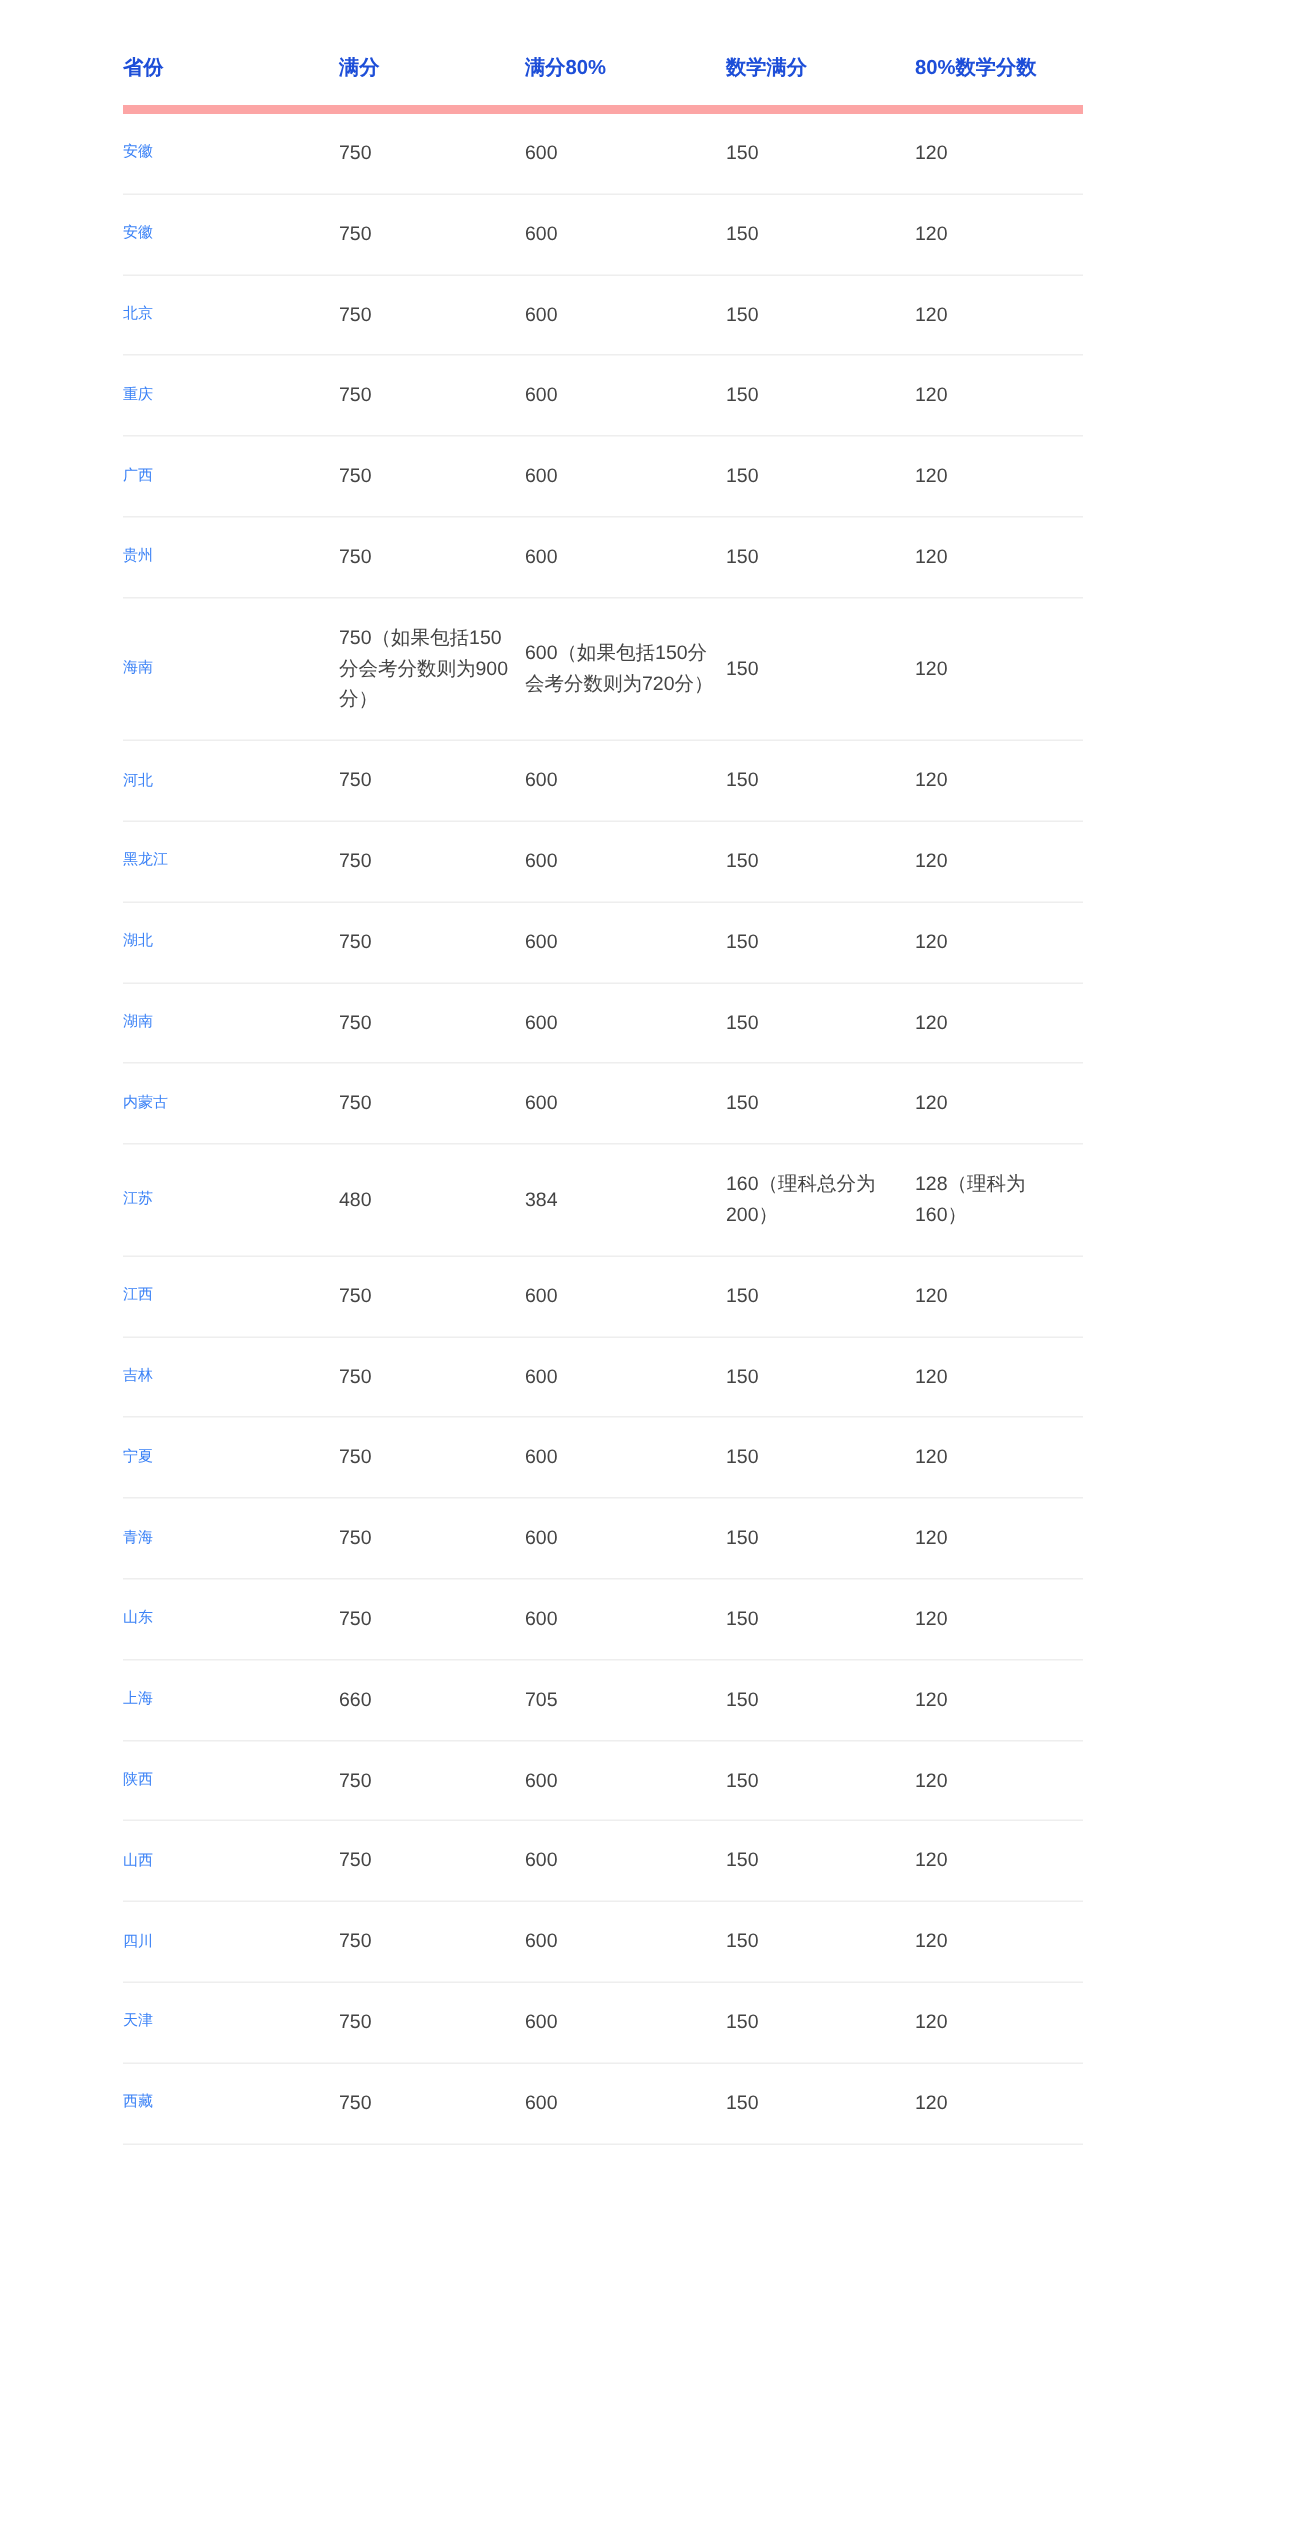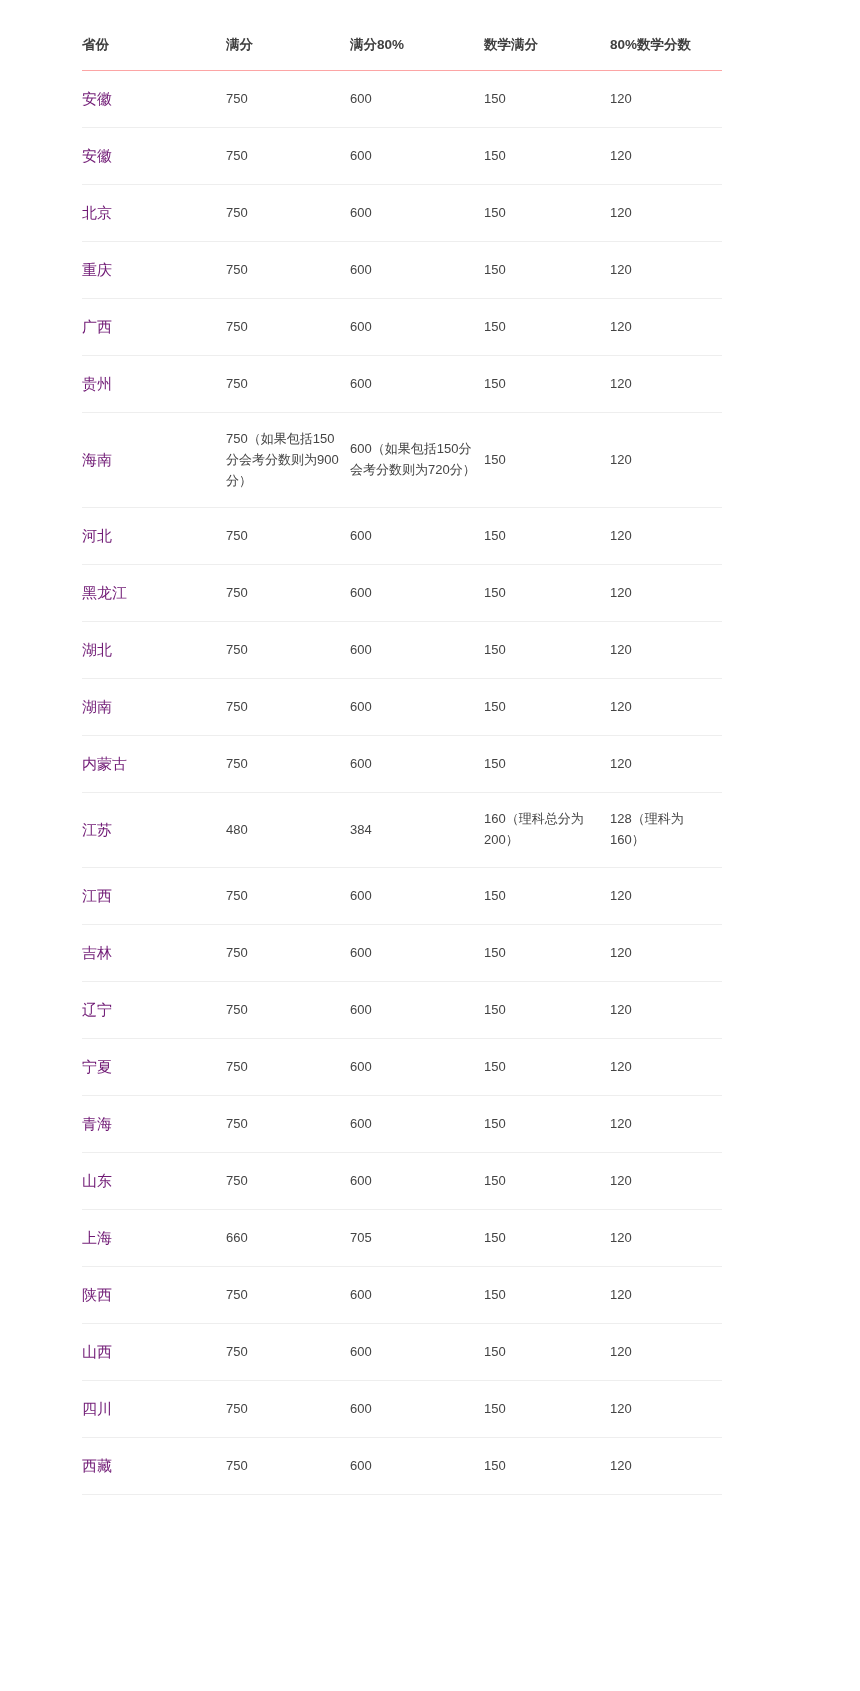--- a/index.html
+++ b/index.html
@@ -27,36 +27,36 @@
   table.score-table col.c0 { width: 144px; }
   table.score-table col.c1 { width: 124px; }
   table.score-table col.c2 { width: 134px; }
   table.score-table col.c3 { width: 126px; }
   table.score-table col.c4 { width: 112px; }
 
   thead th {
     text-align: left;
     font-size: 13.5px;
     font-weight: bold;
-    color: #404040;
+    color: #1d4ed8;
     padding: 14px 6px 16px 0;
-    border-bottom: 1px solid #fca5a5;
+    border-bottom: 6px solid #fca5a5;
     vertical-align: middle;
   }
   tbody td {
     font-size: 13px;
     color: #444444;
     padding: 16px 8px 16px 0;
     border-bottom: 1px solid #eeeeee;
     vertical-align: middle;
     line-height: 1.6;
   }
   tbody td.province {
-    color: #701a75;
-    font-size: 15px;
+    color: #3b82f6;
+    font-size: 10px;
     margin-left: 17px;
   }
   tbody tr:last-child td {
     border-bottom: 1px solid #eeeeee;
   }
   .note {
     white-space: pre-line;
   }
 </style>
 </head>
@@ -180,27 +180,20 @@
           <td class="note">120</td>
         </tr>
         <tr>
           <td class="province">吉林</td>
           <td class="note">750</td>
           <td class="note">600</td>
           <td class="note">150</td>
           <td class="note">120</td>
         </tr>
         <tr>
-          <td class="province">辽宁</td>
-          <td class="note">750</td>
-          <td class="note">600</td>
-          <td class="note">150</td>
-          <td class="note">120</td>
-        </tr>
-        <tr>
           <td class="province">宁夏</td>
           <td class="note">750</td>
           <td class="note">600</td>
           <td class="note">150</td>
           <td class="note">120</td>
         </tr>
         <tr>
           <td class="province">青海</td>
           <td class="note">750</td>
           <td class="note">600</td>
@@ -230,20 +223,27 @@
         </tr>
         <tr>
           <td class="province">山西</td>
           <td class="note">750</td>
           <td class="note">600</td>
           <td class="note">150</td>
           <td class="note">120</td>
         </tr>
         <tr>
           <td class="province">四川</td>
+          <td class="note">750</td>
+          <td class="note">600</td>
+          <td class="note">150</td>
+          <td class="note">120</td>
+        </tr>
+        <tr>
+          <td class="province">天津</td>
           <td class="note">750</td>
           <td class="note">600</td>
           <td class="note">150</td>
           <td class="note">120</td>
         </tr>
         <tr>
           <td class="province">西藏</td>
           <td class="note">750</td>
           <td class="note">600</td>
           <td class="note">150</td>

